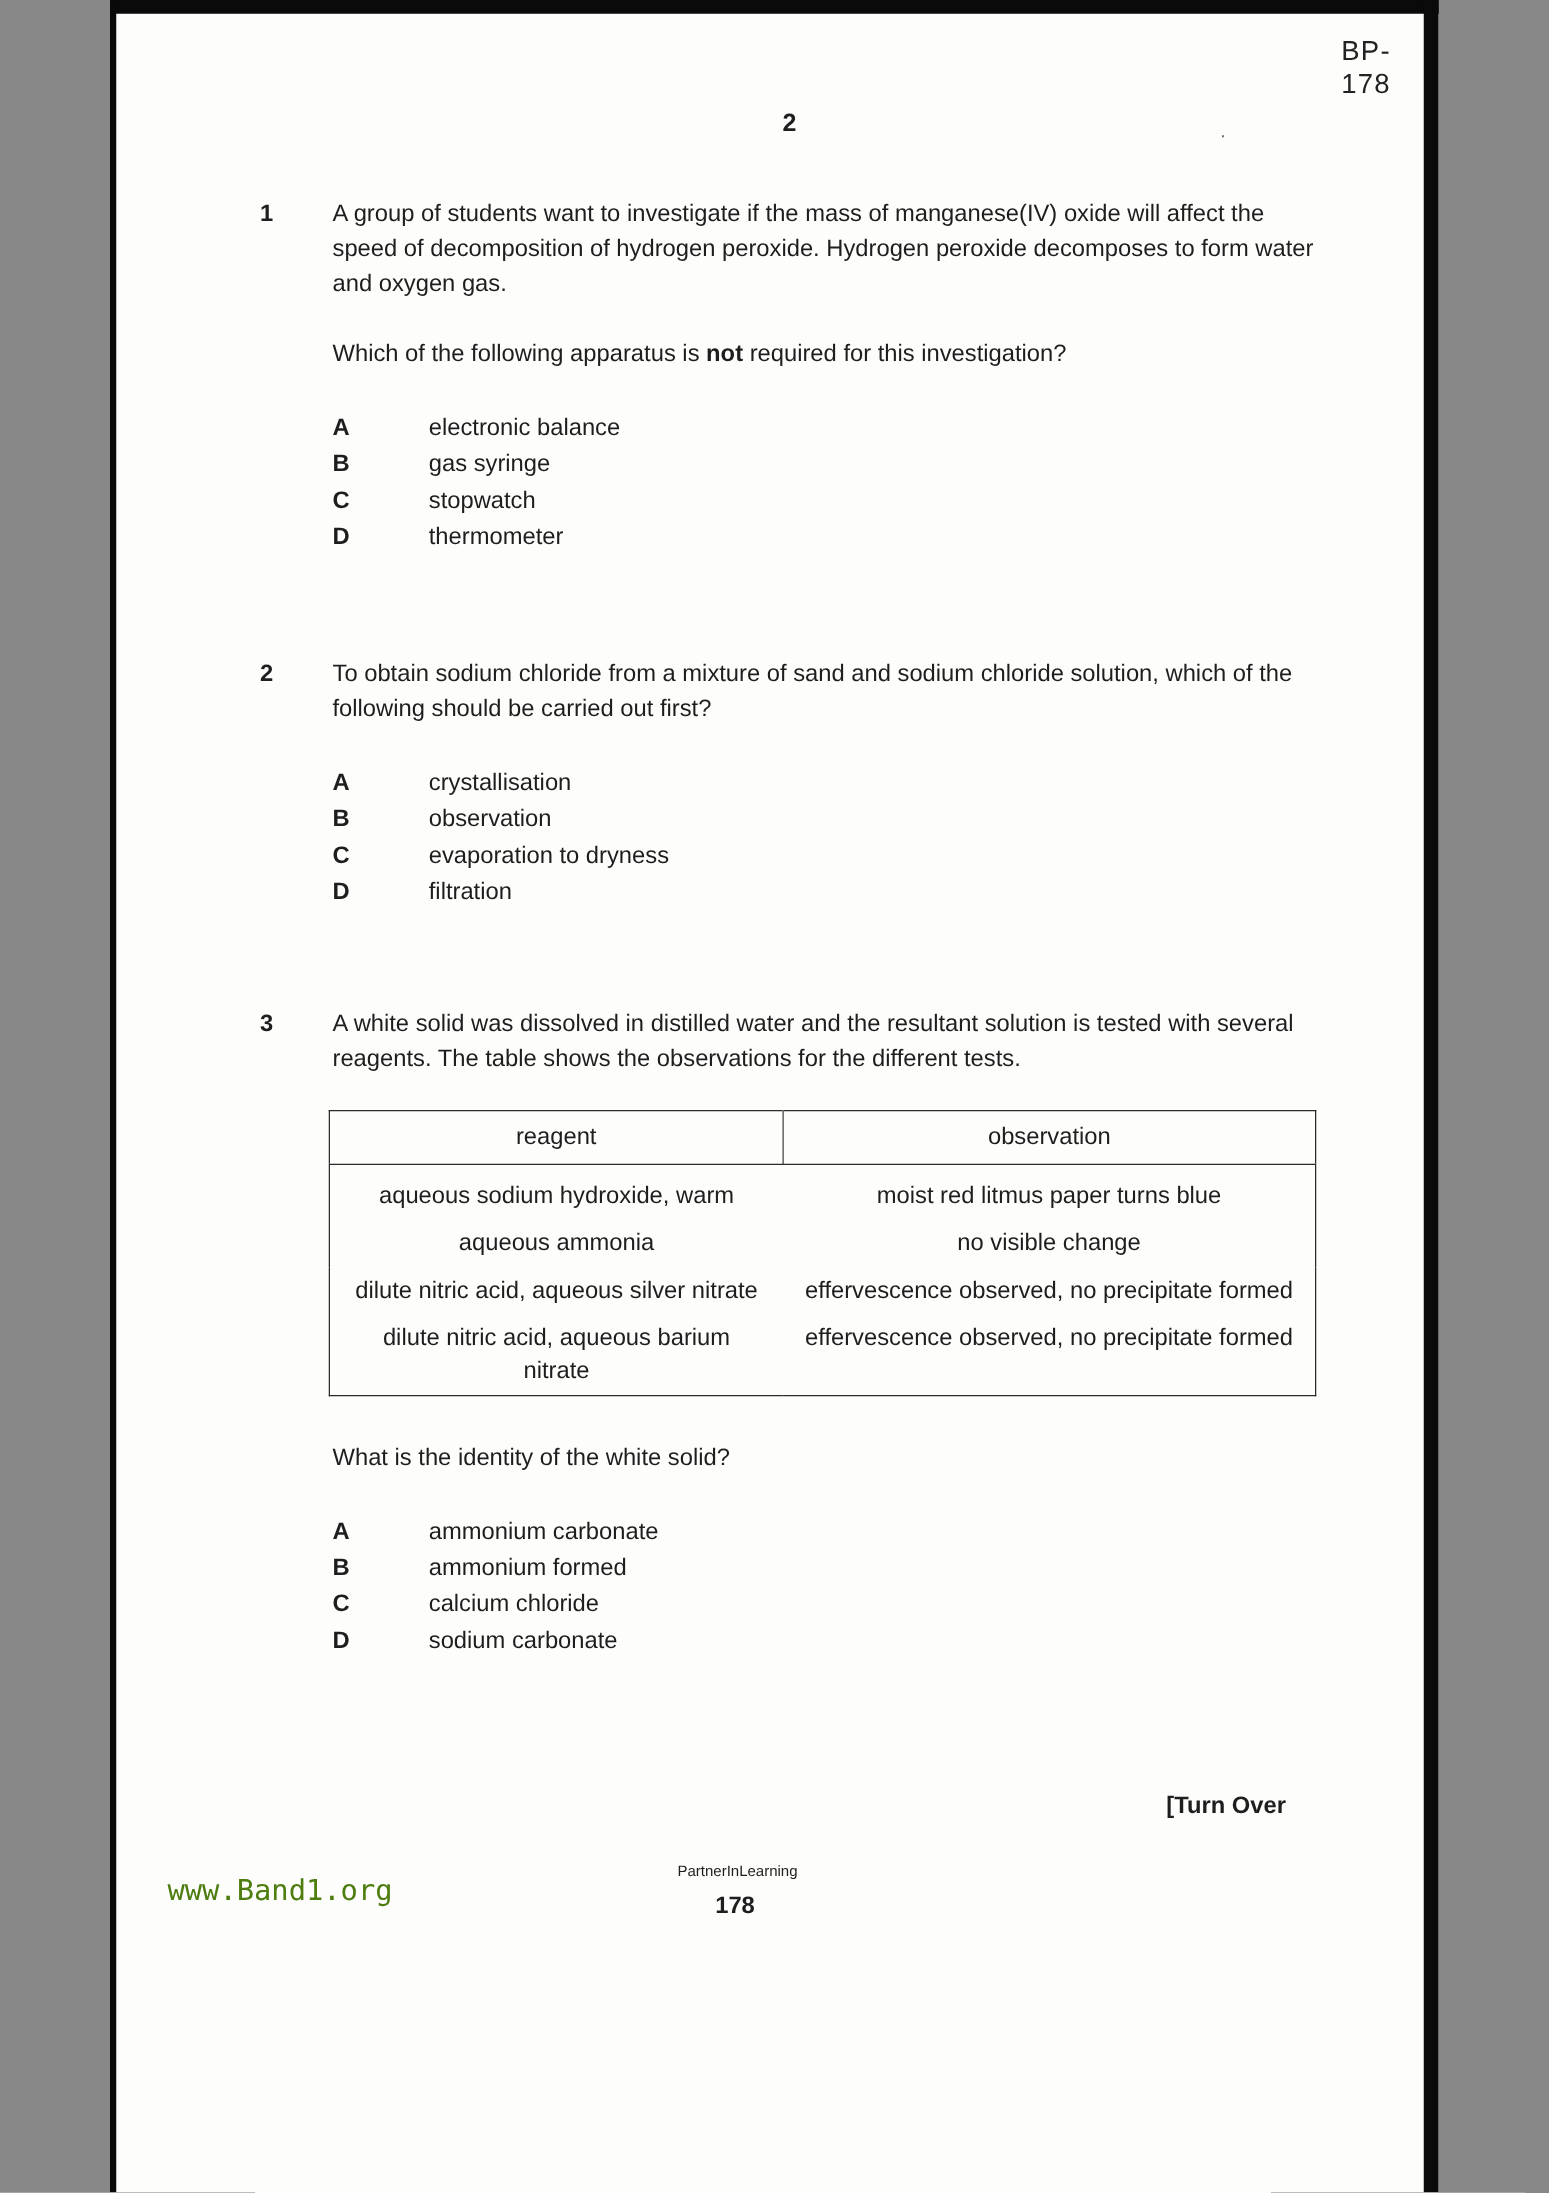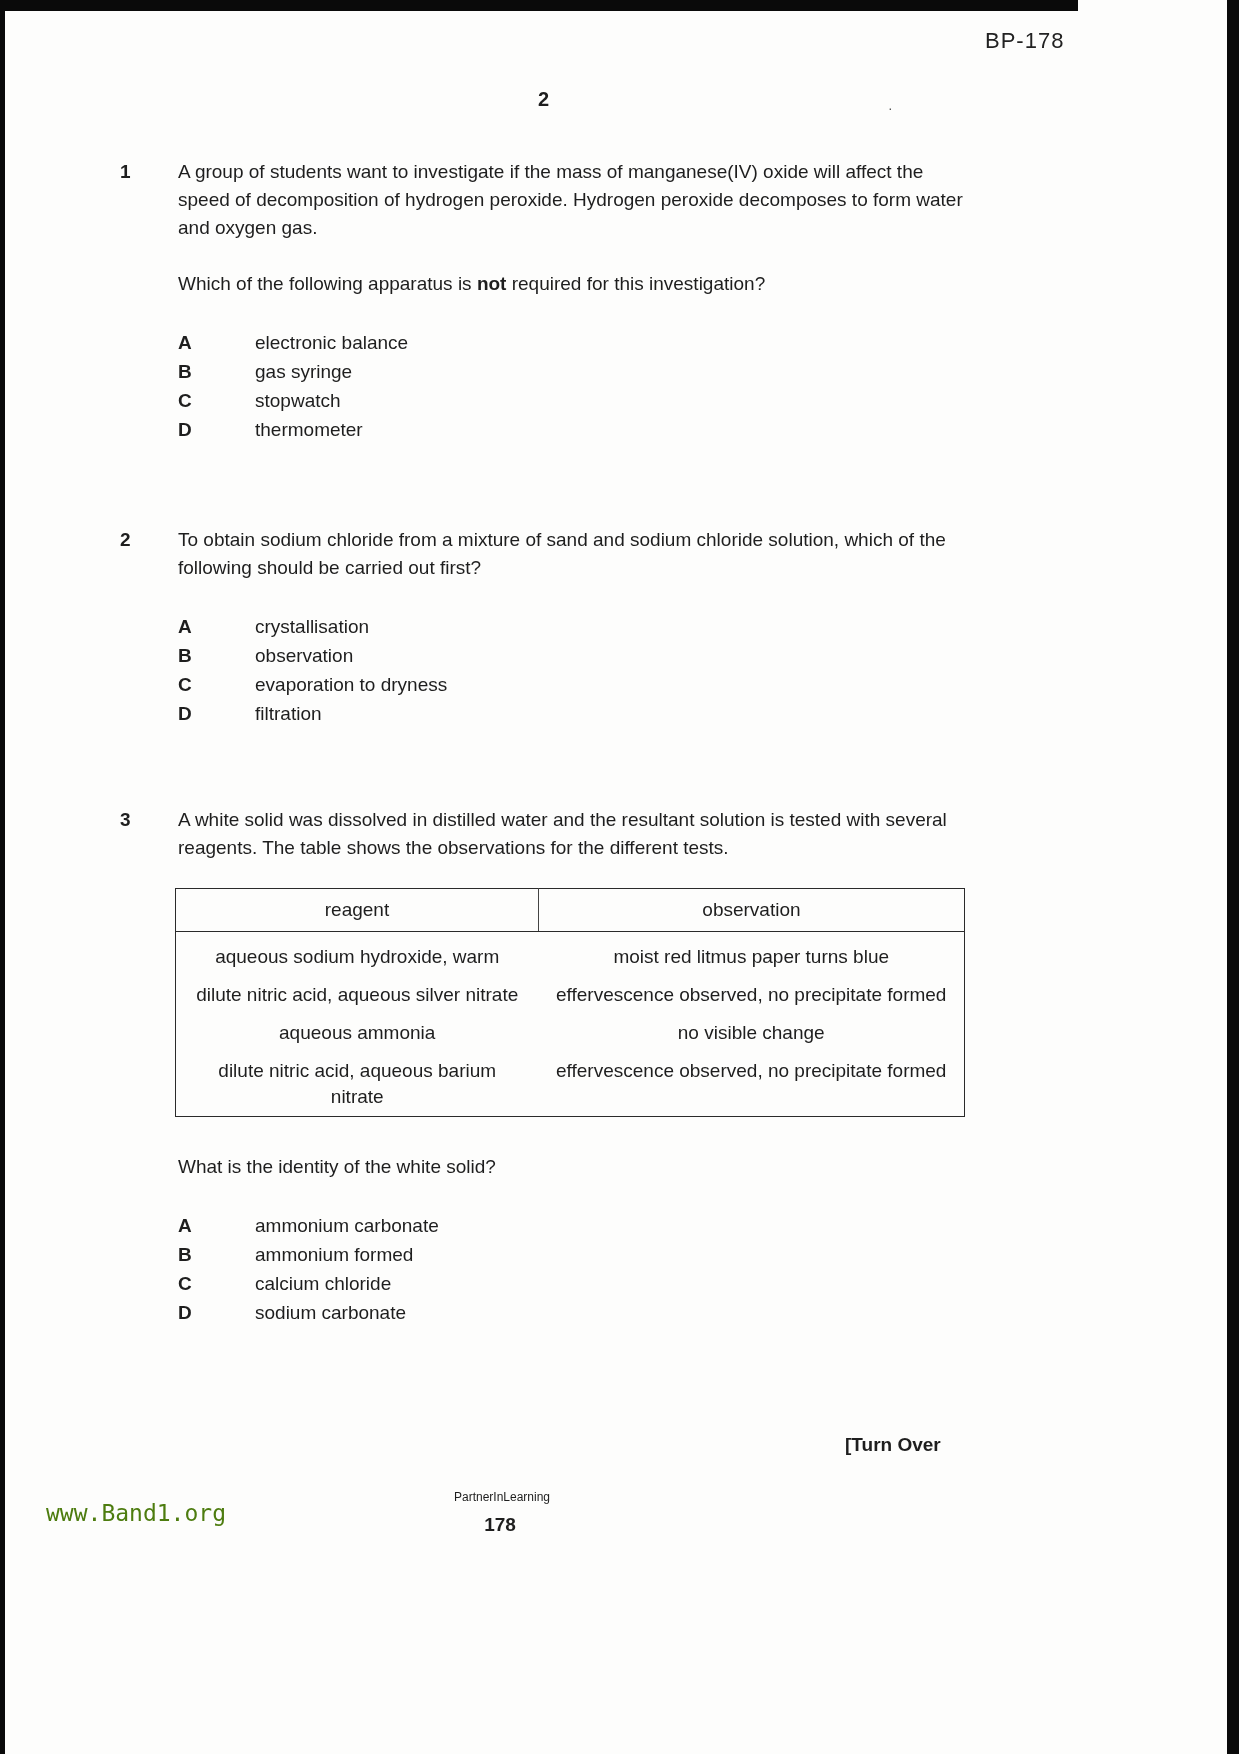--- a/index.html
+++ b/index.html
@@ -1,18 +1,18 @@
 <!DOCTYPE html>
 <html><head>
 <meta charset="utf-8">
 <style>
   html,body{margin:0;padding:0;background:#888;}
   .page{
     position:relative;
-    width:1239px;height:1754px;
+    width:1063px;height:1754px;
     background:#fdfdfc;
     font-family:"Liberation Sans", sans-serif;
     color:#1e1e1e;
     overflow:hidden;
     margin:0 auto;
   }
   
   .bar{position:absolute;background:#0a0a0a;}
   .bar-top{left:0;top:0;width:1078px;height:11px;}
   .bar-left{left:0;top:0;width:5px;height:1754px;}
@@ -158,26 +158,26 @@
             <th class="col-reagent">reagent</th>
             <th>observation</th>
           </tr>
         </thead>
         <tbody>
           <tr class="first">
             <td>aqueous sodium hydroxide, warm</td>
             <td>moist red litmus paper turns blue</td>
           </tr>
           <tr>
+            <td>aqueous ammonia</td>
+            <td>no visible change</td>
+          </tr>
+          <tr>
             <td>dilute nitric acid, aqueous silver nitrate</td>
             <td>effervescence observed, no precipitate formed</td>
-          </tr>
-          <tr>
-            <td>aqueous ammonia</td>
-            <td>no visible change</td>
           </tr>
           <tr>
             <td>dilute nitric acid, aqueous barium nitrate</td>
             <td>effervescence observed, no precipitate formed</td>
           </tr>
         </tbody>
       </table>
 
       <p class="prompt" style="margin-top:36px !important;">What is the identity of the white solid?</p>
 

